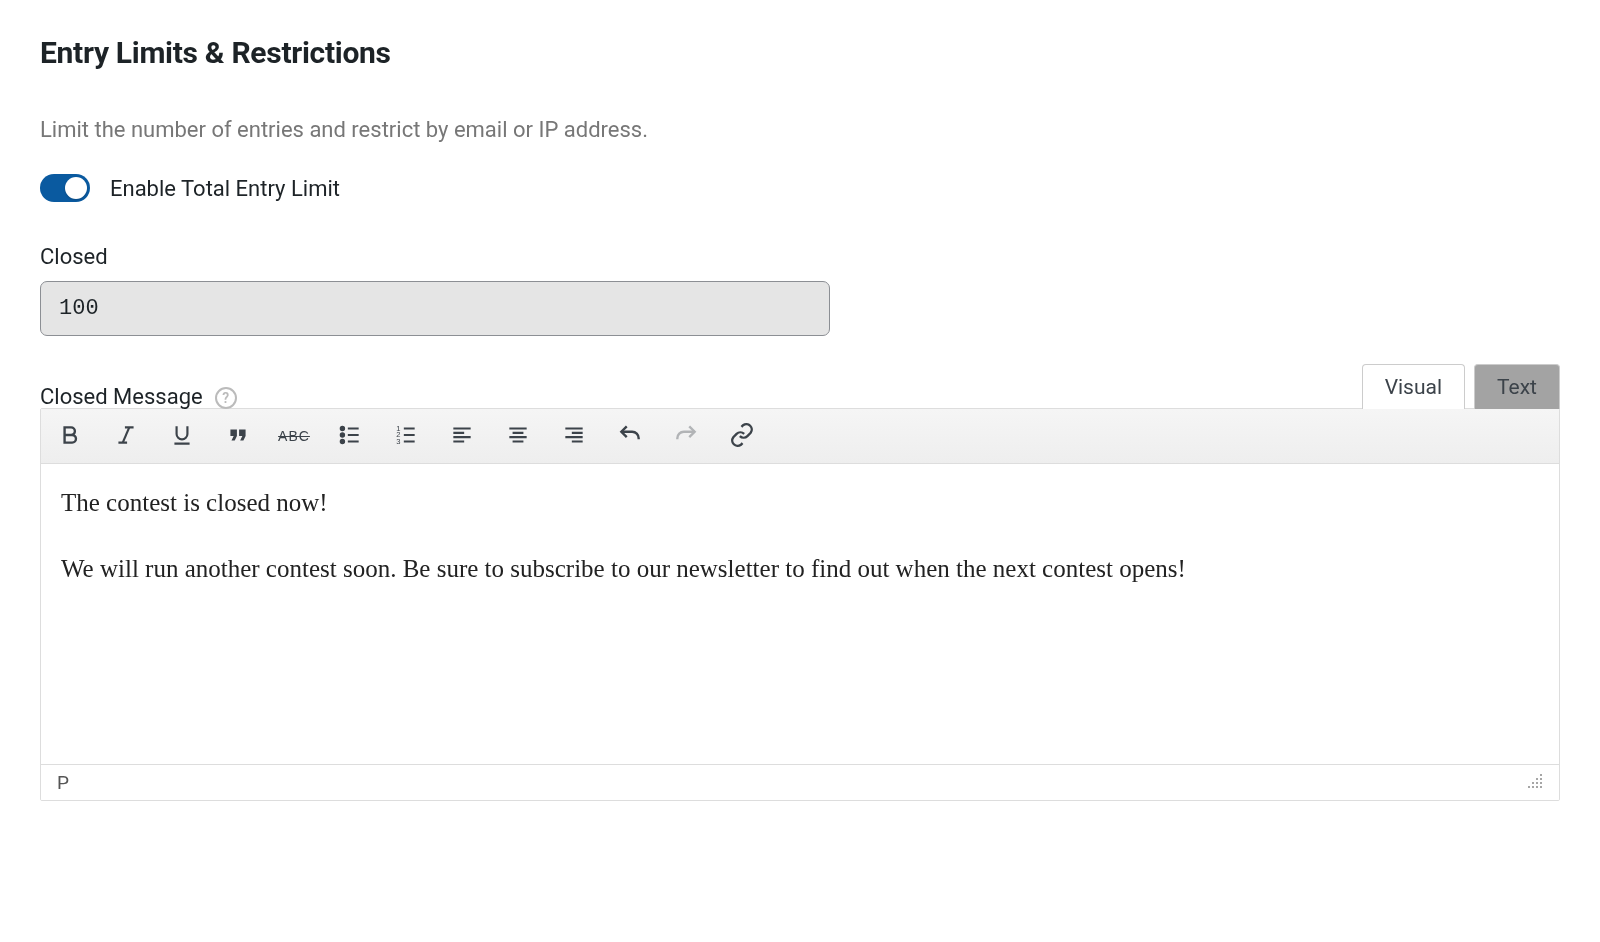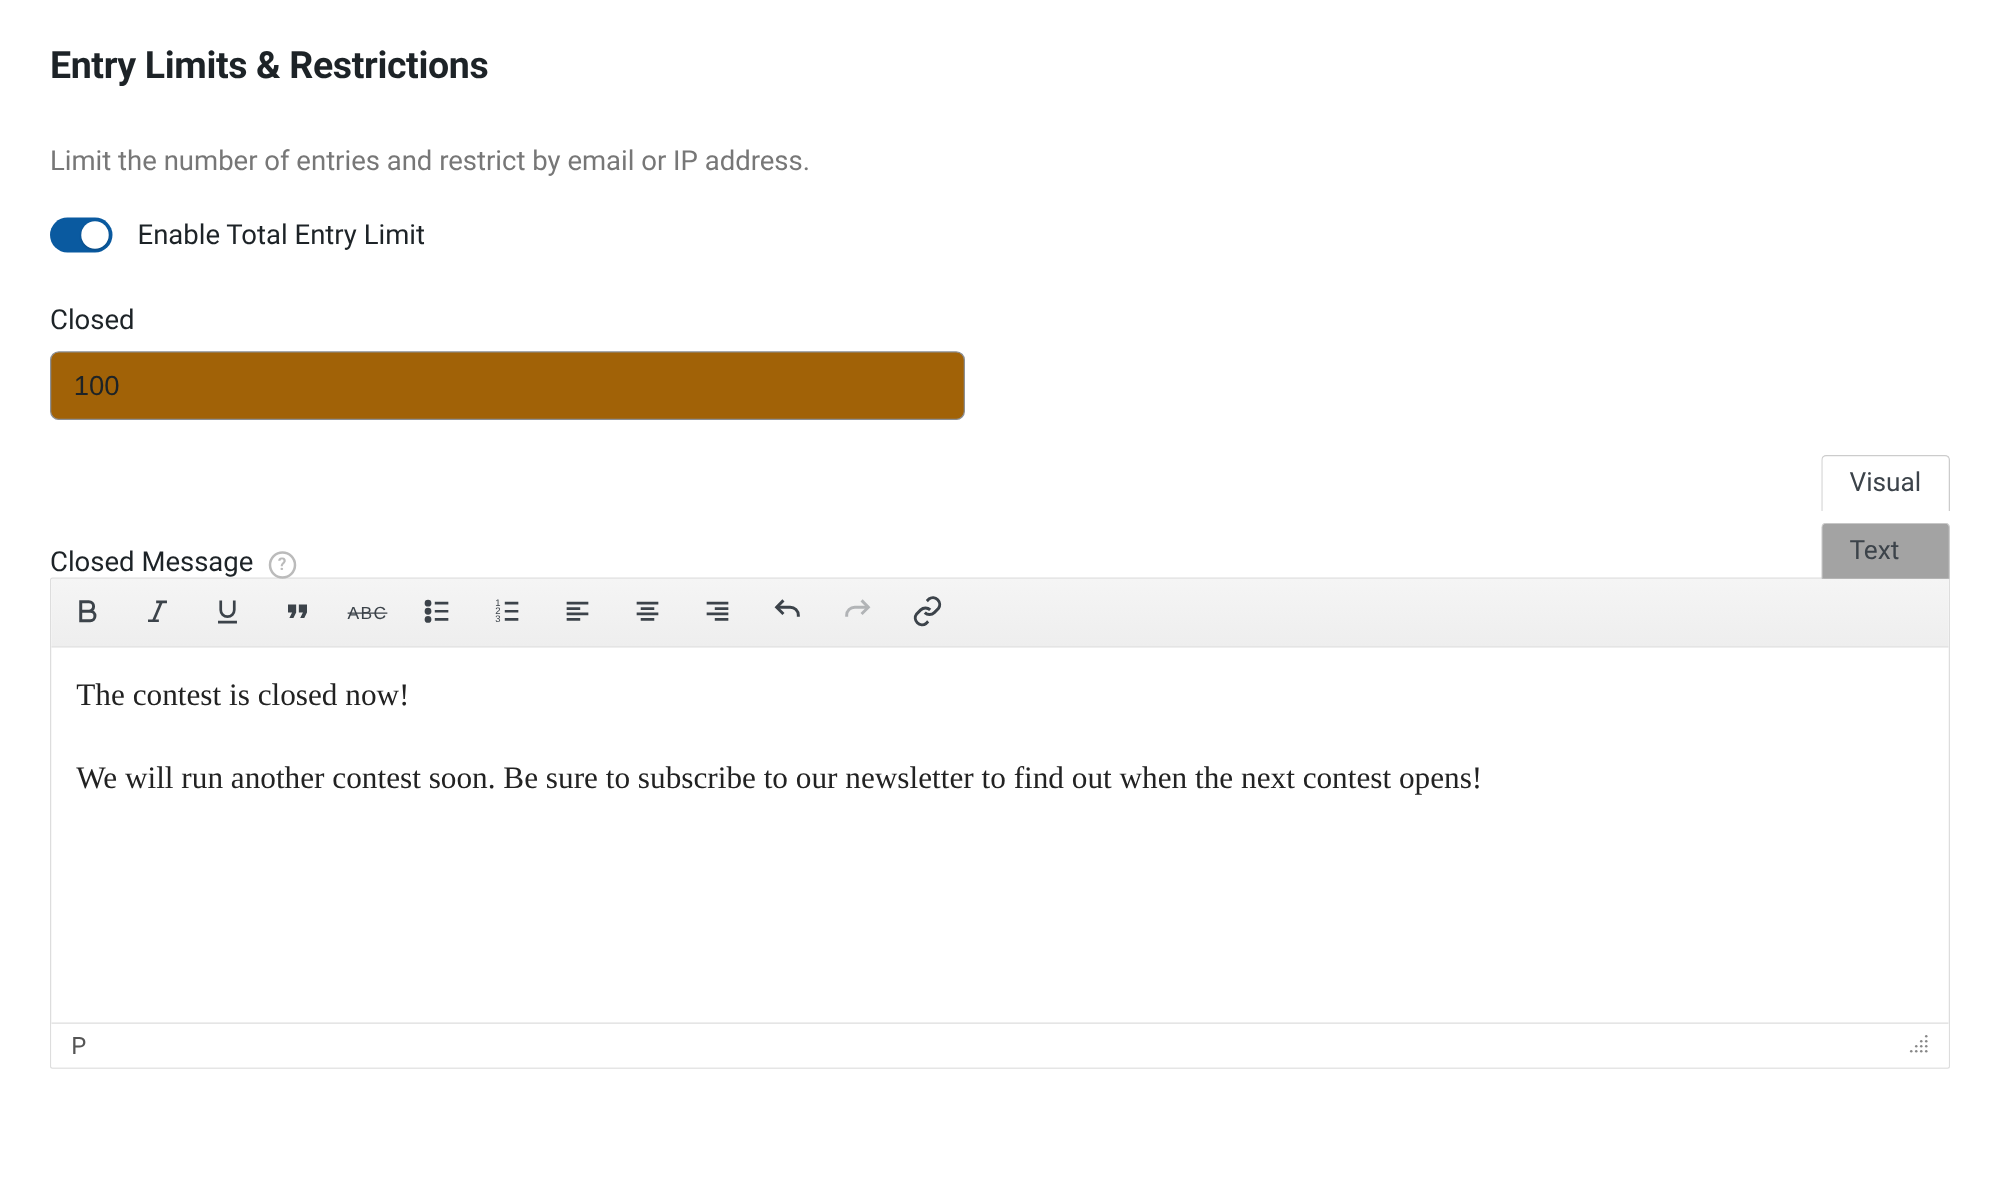--- a/index.html
+++ b/index.html
@@ -75,41 +75,41 @@
       border-radius: 50%;
       display: flex;
       align-items: center;
       justify-content: center;
       color: #bbb;
       font-size: 14px;
       font-weight: 600;
       cursor: pointer;
     }
     .text-input {
-      width: 732px;
+      width: 790px;
       max-width: 100%;
       height: 55px;
       padding: 10px 18px;
       font-size: 22px;
       border: 1px solid #8c8f94;
       border-radius: 7px;
-      background: #a16207;
+      background: #e5e5e5;
       color: #1d2327;
       margin-bottom: 28px;
+      font-family: Liberation Mono, monospace;
     }
     .closed-message-row {
       display: flex;
       align-items: flex-end;
       justify-content: space-between;
       margin-bottom: 0;
     }
     .editor-tabs {
       display: flex;
       gap: 9px;
-      flex-direction: column;
     }
     .editor-tab {
       padding: 10px 22px;
       font-size: 21px;
       border: 1px solid #ccc;
       border-bottom: none;
       background: #a3a3a3;
       cursor: pointer;
       border-radius: 4px 4px 0 0;
       color: #3c434a;

